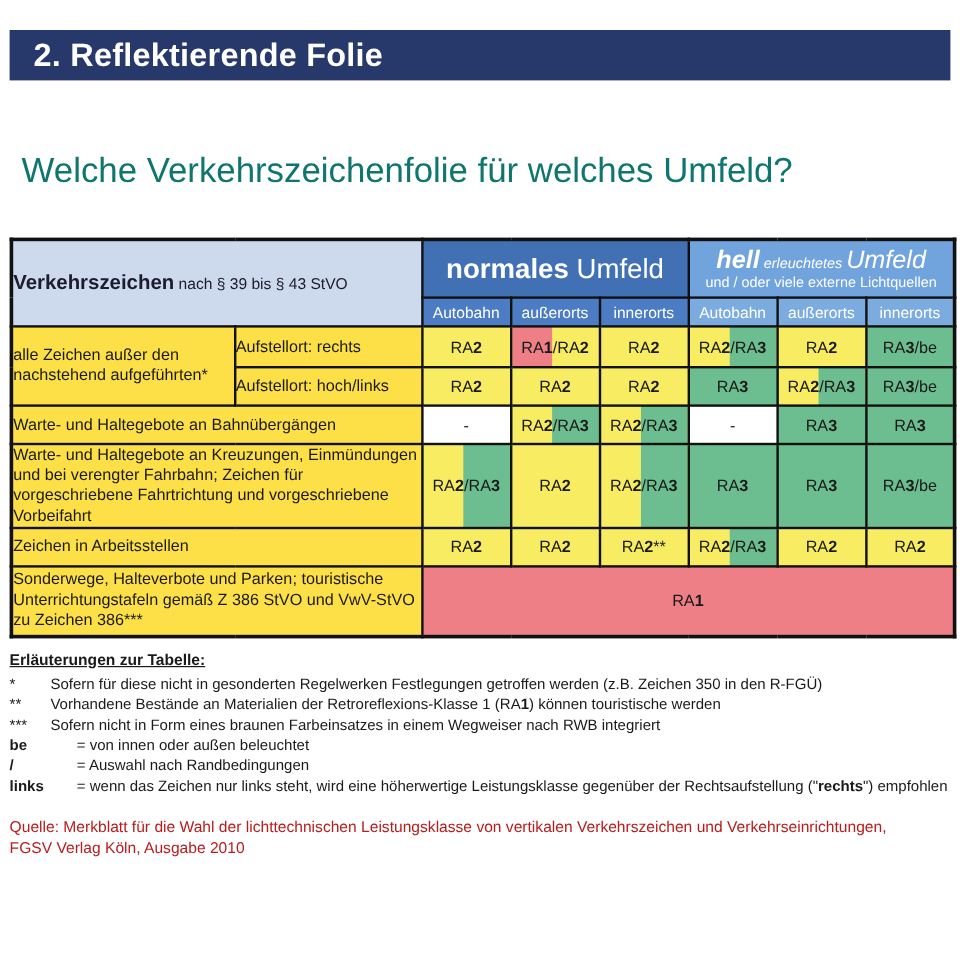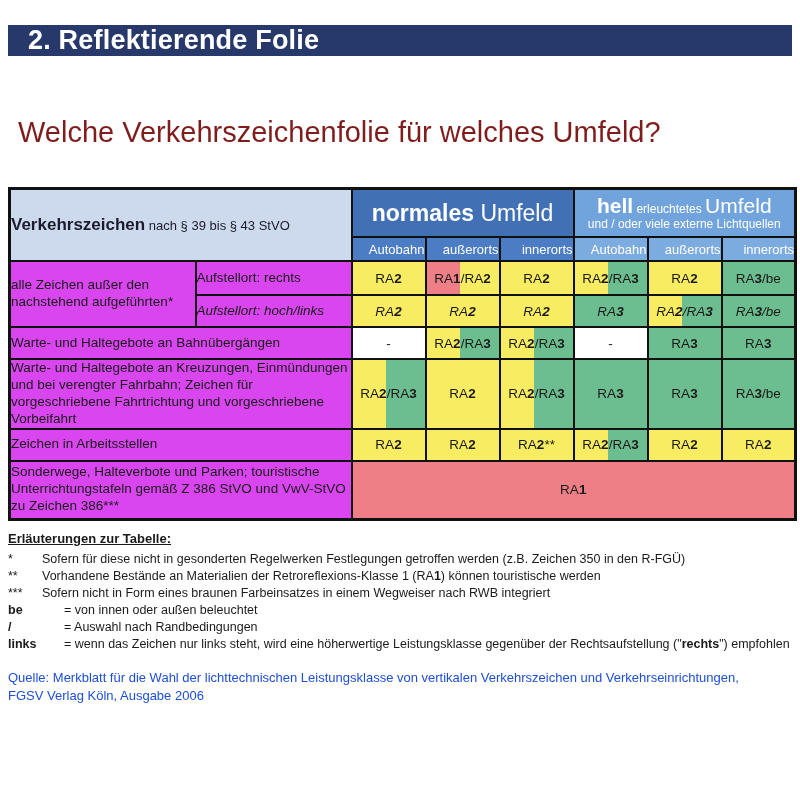--- a/index.html
+++ b/index.html
@@ -1,73 +1,73 @@
 <!DOCTYPE html>
 <html><head>
 <meta charset="utf-8">
 <style>
   html,body{margin:0;padding:0;background:#fff;}
   body{width:800px;height:800px;font-family:"Liberation Sans",sans-serif;color:#1a1a1a;overflow:hidden;}
 
   
-  .titlebar{margin:25px 8px 0 8px;height:31px;background:#27396a;display:flex;align-items:center;}
+  .titlebar{margin:25px 8px 0 8px;height:42px;background:#27396a;display:flex;align-items:center;}
   .titlebar h1{margin:0 0 0 20px;font-size:27px;font-weight:bold;color:#fff;letter-spacing:.2px;}
 
   
-  .subtitle{margin:60px 0 0 18px;font-size:29px;color:#7f1d1d;}
+  .subtitle{margin:60px 0 0 18px;font-size:29px;color:#0f766e;}
 
   
   table.mt{margin:38px 0 0 8px;border-collapse:collapse;table-layout:fixed;width:786px;border:3px solid #111;}
   table.mt td{border:2px solid #111;padding:0;vertical-align:middle;}
   col.c-lbl{width:186px;} col.c-sub{width:156px;} col.c-d{width:74px;}
 
   .corner{background:#cdd9ec;text-align:left;}
   .corner-bold{font-weight:bold;font-size:17px;color:#1c1c2e;}
   .corner-rest{font-size:13px;color:#1c1c2e;}
 
   .grp{text-align:center;color:#fff;}
   .grp-normal{background:#4170b5;font-size:23px;margin-top:22px;}
   .grp-hell{background:#71a3dc;line-height:1.15;}
   .g-bold{font-weight:bold;}
-  .hell-line1{font-size:21px;}
+  .hell-line1{font-size:21px;font-style:italic;}
   .g-small{font-size:12px;}
   .hell-line2{font-size:12px;}
 
   tr.hrow1 td{height:46px;}
   tr.hrow2 td{height:22px;}
-  .colh{text-align:right;color:#fff;font-size:13px;}
+  .colh{text-align:center;color:#fff;font-size:13px;}
   .colh.n{background:#4c7dc4;}
   .colh.h{background:#7cacdf;}
 
-  .lbl{background:#d946ef;font-size:13.5px;padding:3px 6px 3px 9px;line-height:1.25;}
+  .lbl{background:#fde047;font-size:13.5px;padding:3px 6px 3px 9px;line-height:1.25;}
   .ra{text-align:center;font-size:13.5px;}
   td[data-bg="yellow"]{background:#f8ed62;}
   td[data-bg="green"]{background:#6cbe90;}
   td[data-bg="white"]{background:#ffffff;}
   td[data-bg="red"]{background:#ee7f87;margin-top:28px;}
   td[data-bg="split_py"]{background:linear-gradient(to right,#ee7f87 0 46%,#f8ed62 46%);}
   td[data-bg="split_yg"]{background:linear-gradient(to right,#f8ed62 0 46%,#6cbe90 46%);}
 
   tr.r0 td{height:32px;}
-  tr.r1 td{height:30px;font-style:italic;}
+  tr.r1 td{height:30px;}
   tr.r2 td{height:30px;}
   tr.r3 td{height:58px;}
   tr.r4 td{height:30px;}
   tr.r5 td{height:56px;}
 
   
   .fn{margin:9px 0 0 8px;font-size:12.5px;line-height:17px;}
   .fn-head{font-weight:bold;text-decoration:underline;font-size:13px;margin-bottom:4px;}
   .fn-line{display:flex;}
   .fn-m{flex:0 0 34px;}
   .fn-m2{flex:0 0 56px;font-weight:bold;}
   .fn-t{flex:1;}
   .fn b{font-weight:bold;}
 
-  .source{margin:16px 0 0 8px;font-size:13px;line-height:18px;color:#1d4ed8;}
+  .source{margin:16px 0 0 8px;font-size:13px;line-height:18px;color:#b91c1c;}
 </style>
 </head>
 <body>
 
 <div class="titlebar">
   <h1>2. Reflektierende Folie</h1>
 </div>
 
 <div class="subtitle">Welche Verkehrszeichenfolie für welches Umfeld?</div>
 
@@ -180,14 +180,14 @@
     <span class="fn-t">= Auswahl nach Randbedingungen</span>
   </div>
   <div class="fn-line">
     <span class="fn-m2">links</span>
     <span class="fn-t"><span>= wenn das Zeichen nur links steht, wird eine höherwertige Leistungsklasse gegenüber der Rechtsaufstellung ("</span><b>rechts</b><span>") empfohlen</span></span>
   </div>
 </div>
 
 <div class="source">
   <div>Quelle: Merkblatt für die Wahl der lichttechnischen Leistungsklasse von vertikalen Verkehrszeichen und Verkehrseinrichtungen,</div>
-  <div>FGSV Verlag Köln, Ausgabe 2006</div>
+  <div>FGSV Verlag Köln, Ausgabe 2010</div>
 </div>
 
 </body></html>

